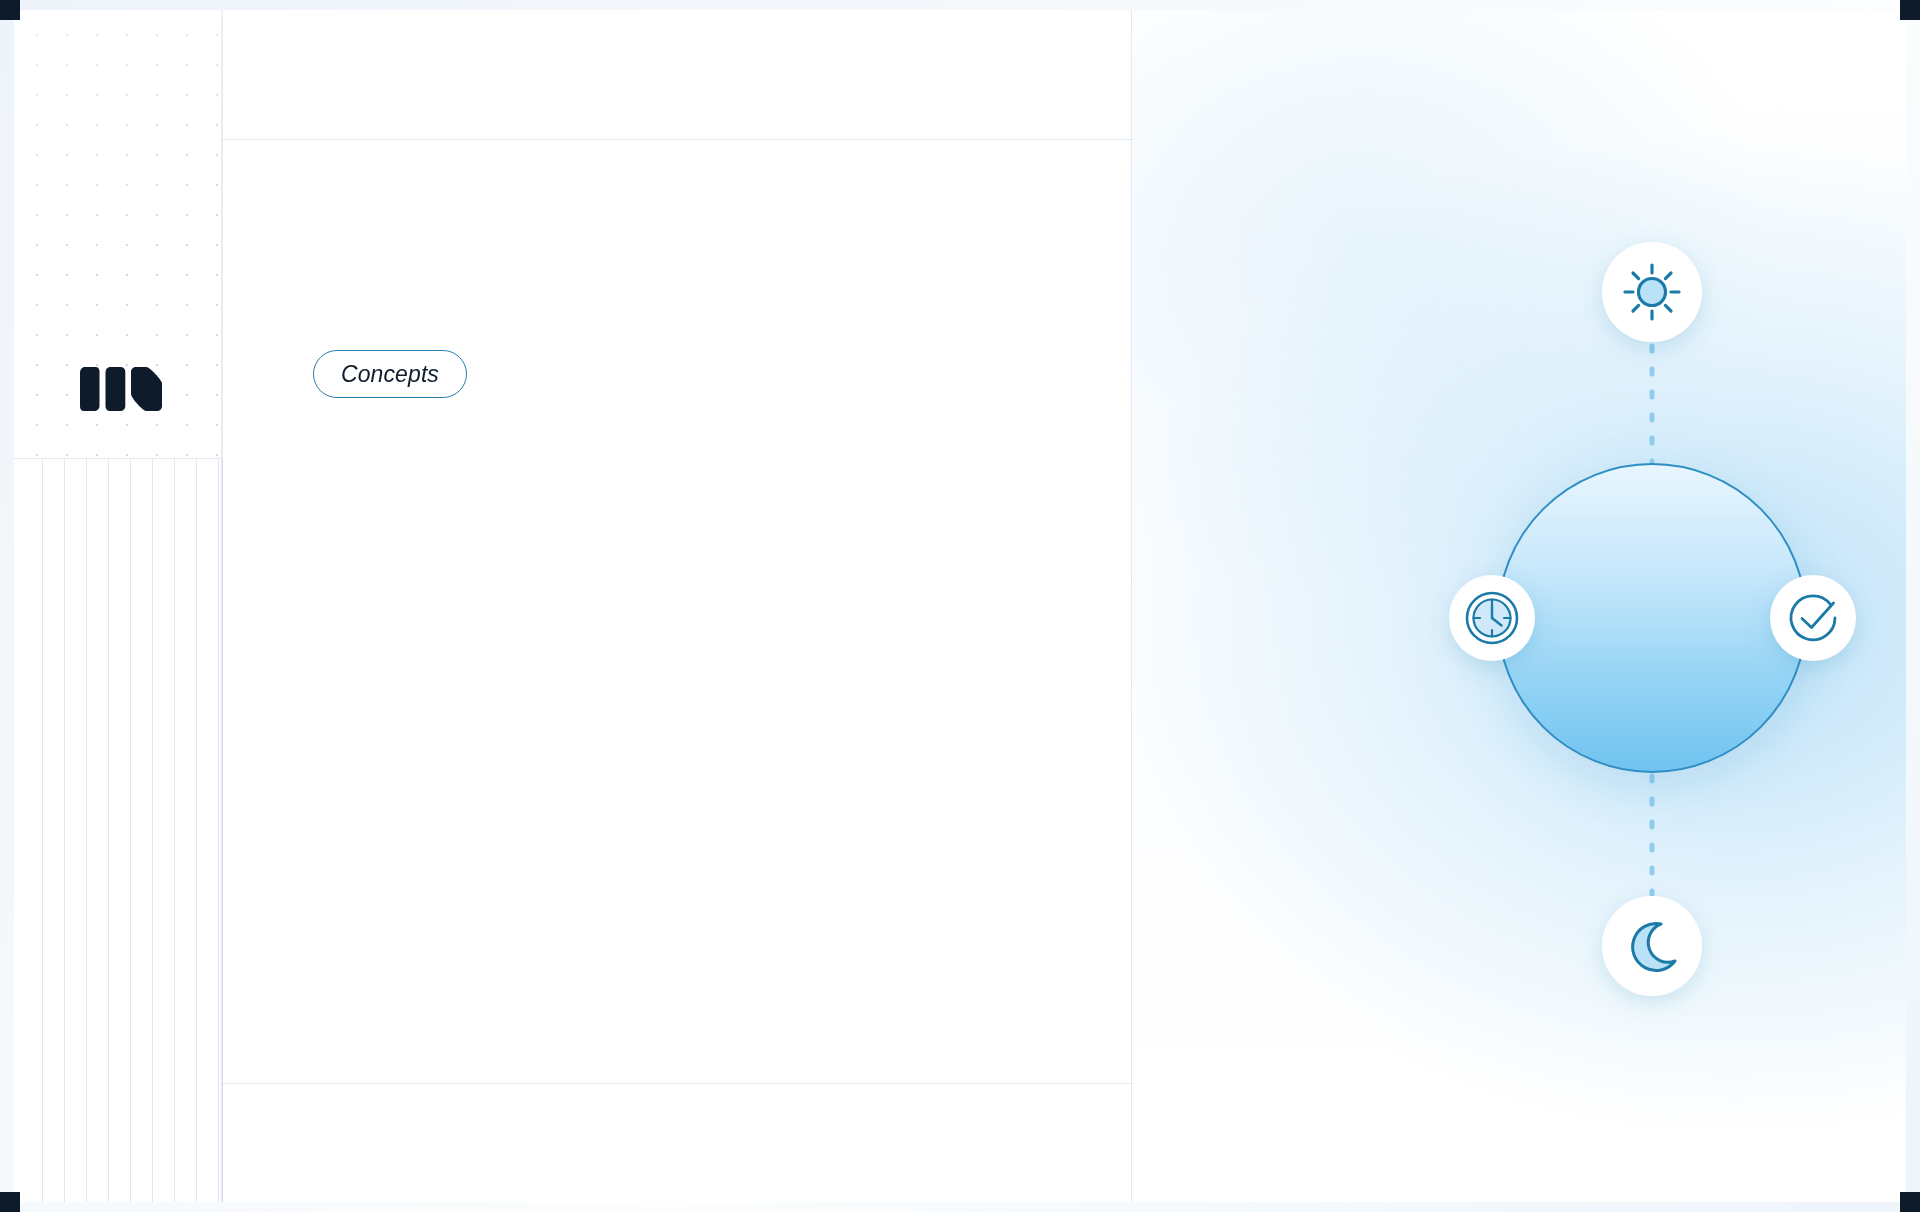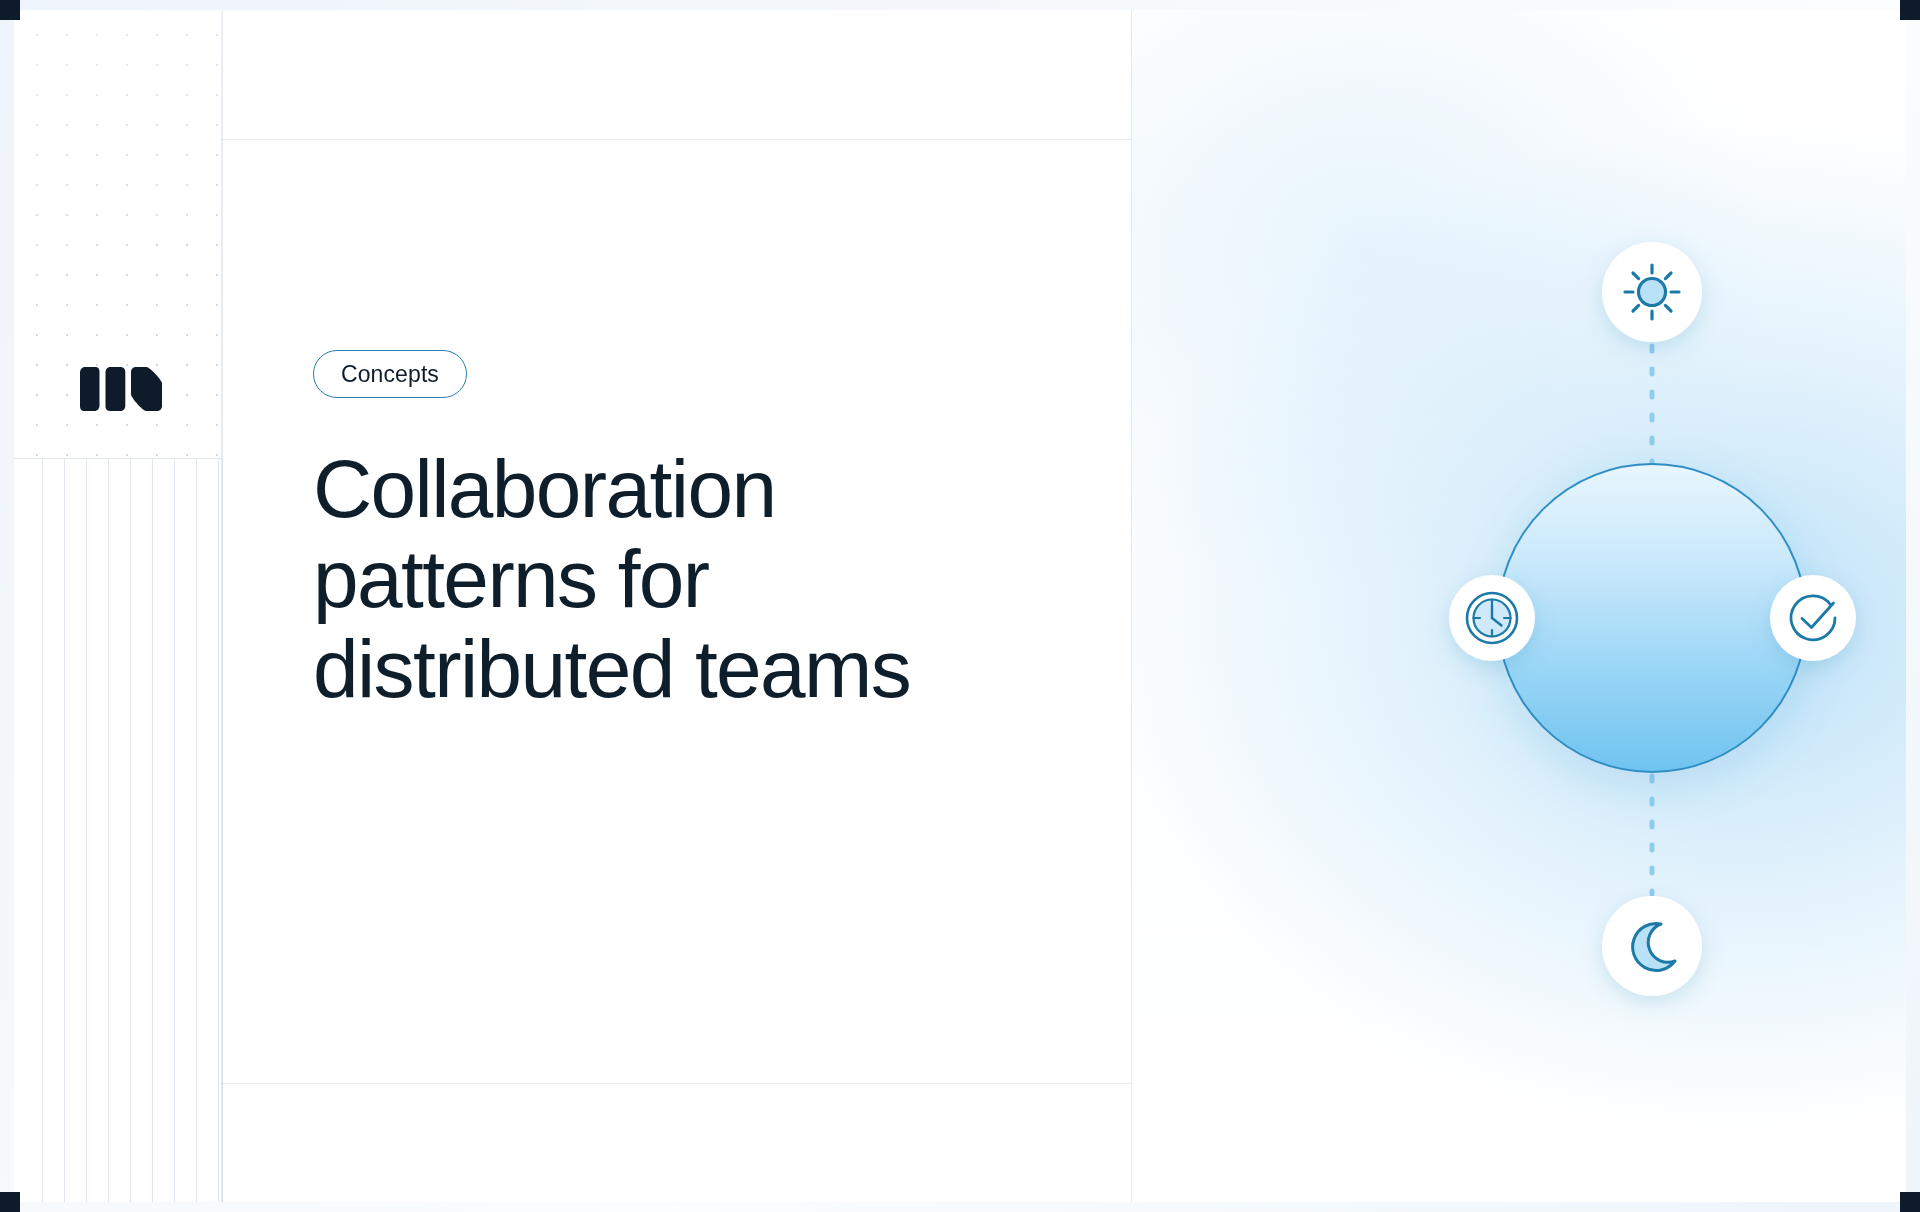--- a/index.html
+++ b/index.html
@@ -132,20 +132,21 @@
     justify-content: center;
     height: 48px;
     padding: 0 27px;
     border: 1.6px solid #2b7fae;
     border-radius: 999px;
     background: #ffffff;
     font-size: 23px;
     letter-spacing: 0.1px;
     color: #0f1d2b;
     box-sizing: border-box;
+    font-style: italic;
   }
   .headline {
     margin: 46px 0 0 0;
     font-size: 82px;
     line-height: 1.10;
     font-weight: 400;
     letter-spacing: -1.6px;
     color: #0e1f2b;
     white-space: pre-line;
   }
@@ -196,23 +197,20 @@
         <path d="M4 14.5 C4 11.5 6 9 9 9 L19.5 9 C22 9 23.5 11 23.5 13.5 L23.5 47.5 C23.5 50.5 21.5 53 18.5 53 L8 53 C5.5 53 4 51 4 48.5 Z" fill="#0d1b2a"></path>
         <path d="M24.5 13.5 C24.5 10.8 26.5 9 29 9 L40 9 C43 9 44.5 11 44.5 13.8 L44.5 48 C44.5 50.8 42.5 53 39.8 53 L29 53 C26.3 53 24.5 51 24.5 48.3 Z" fill="#ffffff"></path>
         <path d="M29.5 14.2 C29.5 11.4 31.5 9 34.3 9 L45 9 C47.8 9 49.3 11.2 49.3 14 L49.3 48 C49.3 50.8 47.3 53 44.5 53 L34 53 C31.2 53 29.5 51 29.5 48.2 Z" fill="#0d1b2a"></path>
         <path d="M50 13.8 C50 11 52 9 54.8 9 L65.5 9 C68.3 9 70 11.2 70 14 L70 48 C70 50.8 68 53 65.2 53 L54.6 53 C51.8 53 50 51 50 48.2 Z" fill="#ffffff"></path>
         <path d="M55 14 C55 11.2 57 9 59.8 9 L70.5 9 C73.3 9 86 22 86 25.5 L86 48 C86 50.8 84 53 81.2 53 L70 53 C67 53 55 40 55 36 Z" fill="#0d1b2a"></path>
       </svg>
     </div>
 
     <div class="content">
       <div class="badge">Concepts</div>
-      <h1 class="headline">Collaboration
-patterns for
-distributed teams</h1>
     </div>
 
     <div class="panel">
       <div class="panel-wash"></div>
 
       <svg class="viz" viewBox="0 0 774 1192" preserveAspectRatio="xMidYMid meet" xmlns="http://www.w3.org/2000/svg">
         <defs>
           <linearGradient id="hubGrad" x1="0" y1="0" x2="0" y2="1">
             <stop offset="0%" stop-color="#e8f6fe"></stop>
             <stop offset="35%" stop-color="#c6e7fb"></stop>

